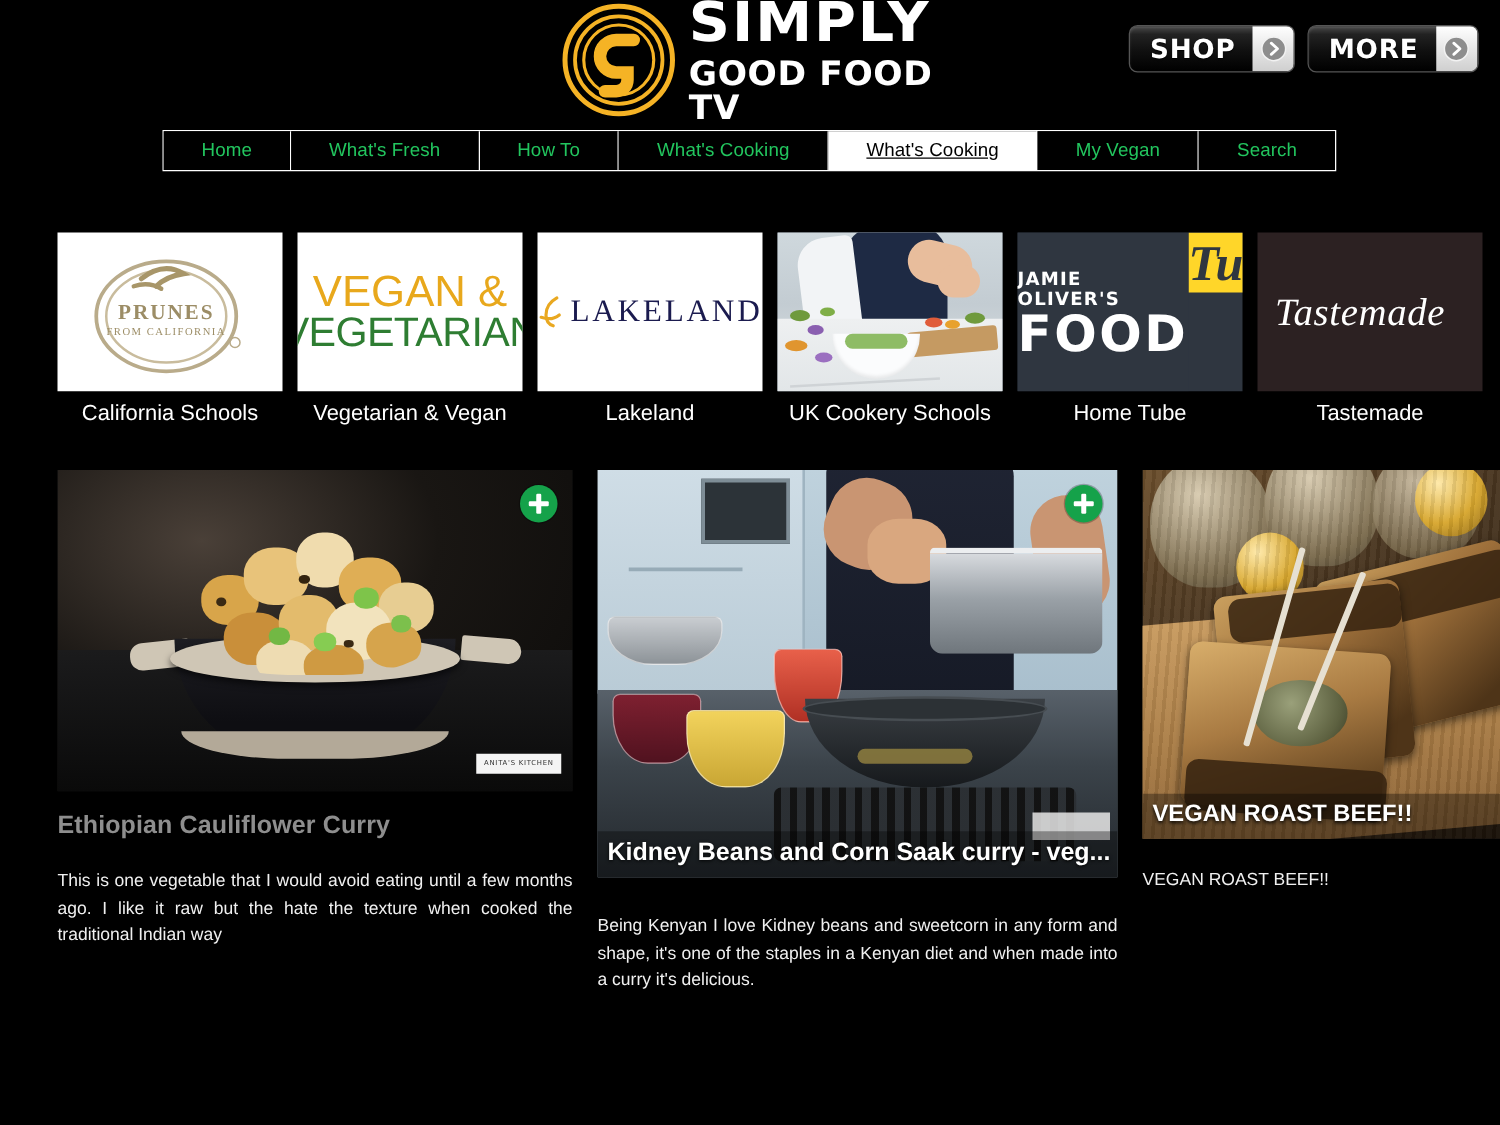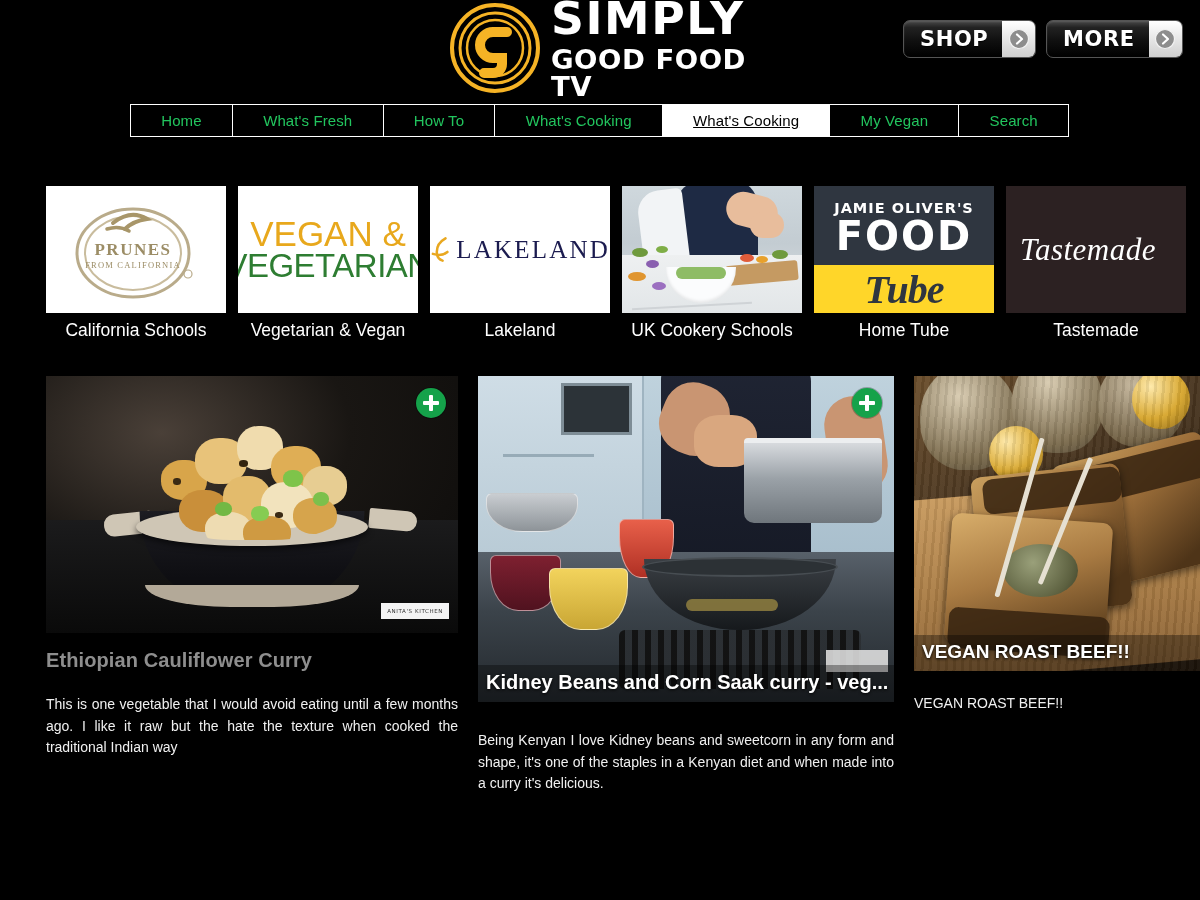--- a/index.html
+++ b/index.html
@@ -114,21 +114,21 @@
   .cookery .arm { position:absolute; left:104px; top:8px; width:52px; height:34px; background:#e8bd9c; border-radius:20px; transform:rotate(14deg); }
   .cookery .hand2 { position:absolute; left:128px; top:26px; width:34px; height:26px; background:#e8bd9c; border-radius:14px; }
   .cookery .counter { position:absolute; left:0; bottom:0; width:100%; height:58px; background:linear-gradient(180deg,#eef0f1,#e2e6e8); }
   .cookery .board { position:absolute; left:104px; bottom:30px; width:72px; height:20px; background:#c59a62; border-radius:3px; transform:rotate(-5deg); }
   .cookery .bowl { position:absolute; left:44px; bottom:10px; width:70px; height:36px; background:#fbfcfd; border-radius:0 0 36px 36px; box-shadow:0 -2px 3px rgba(0,0,0,.08) inset; }
   .cookery .bowlfood { position:absolute; left:54px; bottom:34px; width:50px; height:12px; background:#7ab04a; border-radius:12px; opacity:.85; }
   .cookery .herb { position:absolute; border-radius:50%; }
   .cookery .stick { position:absolute; left:10px; bottom:6px; width:120px; height:2px; background:#cfd3d6; transform:rotate(-3deg); }
 
   
-  .foodtube { display:flex; flex-direction:column; background:#2f3640; }
+  .foodtube { display:flex; flex-direction:row; background:#2f3640; }
   .ft-top { flex:1 1 auto; background:#2f3640; display:flex; flex-direction:column; align-items:center; justify-content:center; padding-top:4px; }
   .ft-jamie { color:#fff; font-weight:700; font-size:14.5px; letter-spacing:1px; font-family:"DejaVu Sans", sans-serif; }
   .ft-food { color:#fff; font-weight:700; font-size:40px; letter-spacing:2px; line-height:.95; margin-top:1px; font-family:"DejaVu Sans", sans-serif; }
   .ft-bot { height:48px; background:#ffd629; display:flex; align-items:center; justify-content:center; }
   .ft-tube { color:#2f3640; font-size:40px; font-style:italic; font-weight:700; font-family:"Liberation Serif", serif; letter-spacing:-1px; }
 
   
   .tastemade { background:#2c2122; display:flex; align-items:center; justify-content:flex-start; padding-left:14px; }
   .tm-txt { color:#fff; font-size:31px; font-style:italic; font-family:"Liberation Serif", serif; white-space:nowrap; letter-spacing:.5px; }
 

